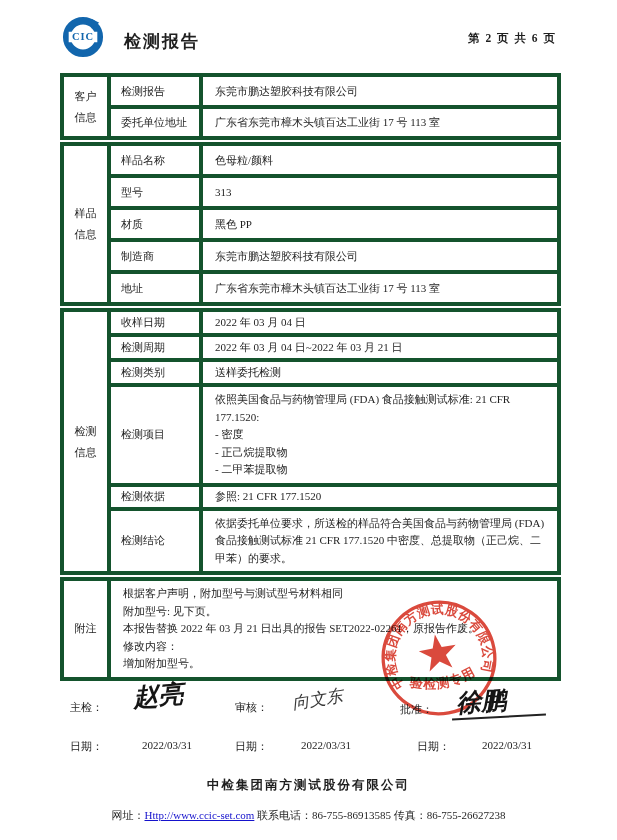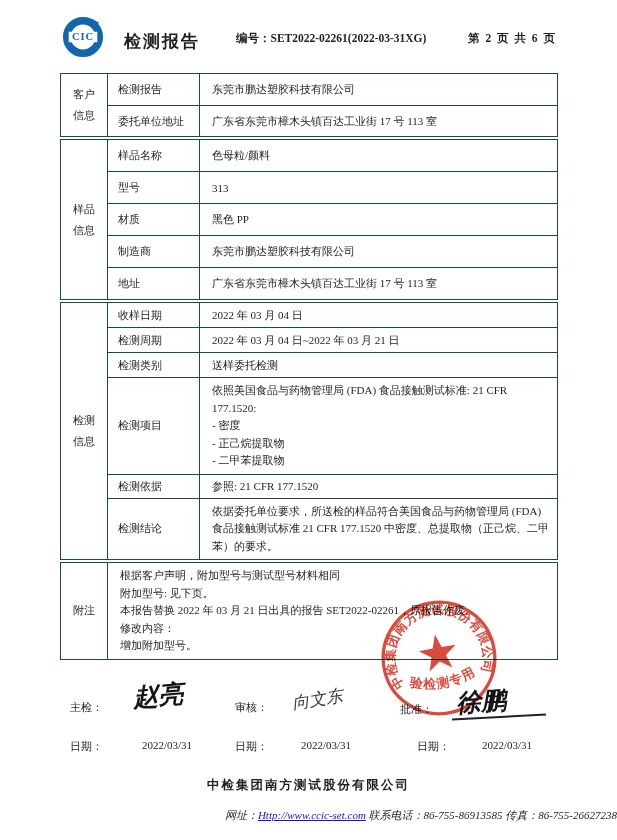--- a/index.html
+++ b/index.html
@@ -15,53 +15,52 @@
   }
   
   .logo { position: absolute; left: 62px; top: 16px; width: 42px; height: 42px; }
   .hdr-title { position: absolute; left: 124px; top: 30px; font-size: 17px; font-weight: bold; letter-spacing: 2px; }
   .hdr-no { position: absolute; left: 236px; top: 31px; font-size: 11.5px; font-weight: bold; }
   .hdr-page { position: absolute; left: 468px; top: 31px; font-size: 11.5px; font-weight: bold; letter-spacing: 1.5px; }
   
   .tables { position: absolute; left: 60px; top: 73px; width: 497px; }
   table { border-collapse: collapse; table-layout: fixed; width: 497px; margin-bottom: 2px; }
   col.c1 { width: 47px; } col.c2 { width: 92px; } col.c3 { width: 358px; }
-  td { border: 1px solid #14532d; font-size: 11px; vertical-align: middle; overflow: hidden; }
+  td { border: 4px solid #14532d; font-size: 11px; vertical-align: middle; overflow: hidden; }
   .group-cell { text-align: center; white-space: pre-line; line-height: 21px; }
   .label-cell { padding-left: 10px; }
   .value-cell { padding-left: 12px; padding-right: 6px; }
   .multiline { white-space: pre-line; line-height: 17.5px; padding-top: 4px; padding-bottom: 4px; }
   
   .sig-label, .date-label, .date-value { position: absolute; font-size: 11px; }
   .sig-name { position: absolute; font-style: italic; font-weight: bold; color: #151515; white-space: nowrap; }
   .sig-1 { left: 133px; top: 679px; font-size: 25px; transform: rotate(-5deg); }
   .sig-2 { left: 292px; top: 688px; font-size: 17px; font-weight: normal; color: #3a3a3a; transform: rotate(-9deg); }
   .sig-3 { left: 456px; top: 685px; font-size: 25px; transform: rotate(-4deg); }
   .sig-underline { position: absolute; left: 452px; top: 716px; width: 94px; height: 2px; background: #222; transform: rotate(-3deg); }
   
   .stamp { position: absolute; left: 377px; top: 596px; width: 124px; height: 124px; transform: rotate(-10deg); opacity: 0.92; mix-blend-mode: multiply; }
   
   .f-company { position: absolute; left: 0; top: 777px; width: 100%; text-align: center; font-size: 12.5px; font-weight: bold; letter-spacing: 2px; }
   .f-address { position: absolute; left: 0; top: 794px; width: 100%; text-align: center; font-size: 11px; }
-  .f-web { position: absolute; left: 0; top: 808px; width: 100%; text-align: right; font-size: 11px; font-style: italic; }
+  .f-web { position: absolute; left: 0; top: 808px; width: 100%; text-align: center; font-size: 11px; }
   .f-web a, .weblink { color: #1512cc; text-decoration: underline; cursor: pointer; }
 </style>
 </head>
 <body>
 
 <div class="page">
 
   <svg class="logo" viewBox="0 0 44 44">
     <circle cx="22" cy="22" r="17" fill="none" stroke="#1266ad" stroke-width="8"></circle>
     <polygon points="31,3 39,7 31,13" fill="#1266ad"></polygon>
     <rect x="7" y="16.5" width="30" height="11" fill="#ffffff"></rect>
     <text x="22" y="25.5" text-anchor="middle" font-family="Liberation Serif, serif" font-size="11" font-weight="bold" fill="#1266ad" letter-spacing="1">CIC</text>
   </svg>
   <div class="hdr-title">检测报告</div>
-  <div class="hdr-no">编号：SET2022-02261(2022-03-31XG)</div>
   <div class="hdr-page">第 2 页 共 6 页</div>
 
   <div class="tables">
 
     <table>
       <colgroup>
           <col class="c1">
           <col class="c2">
           <col class="c3">
         </colgroup>

